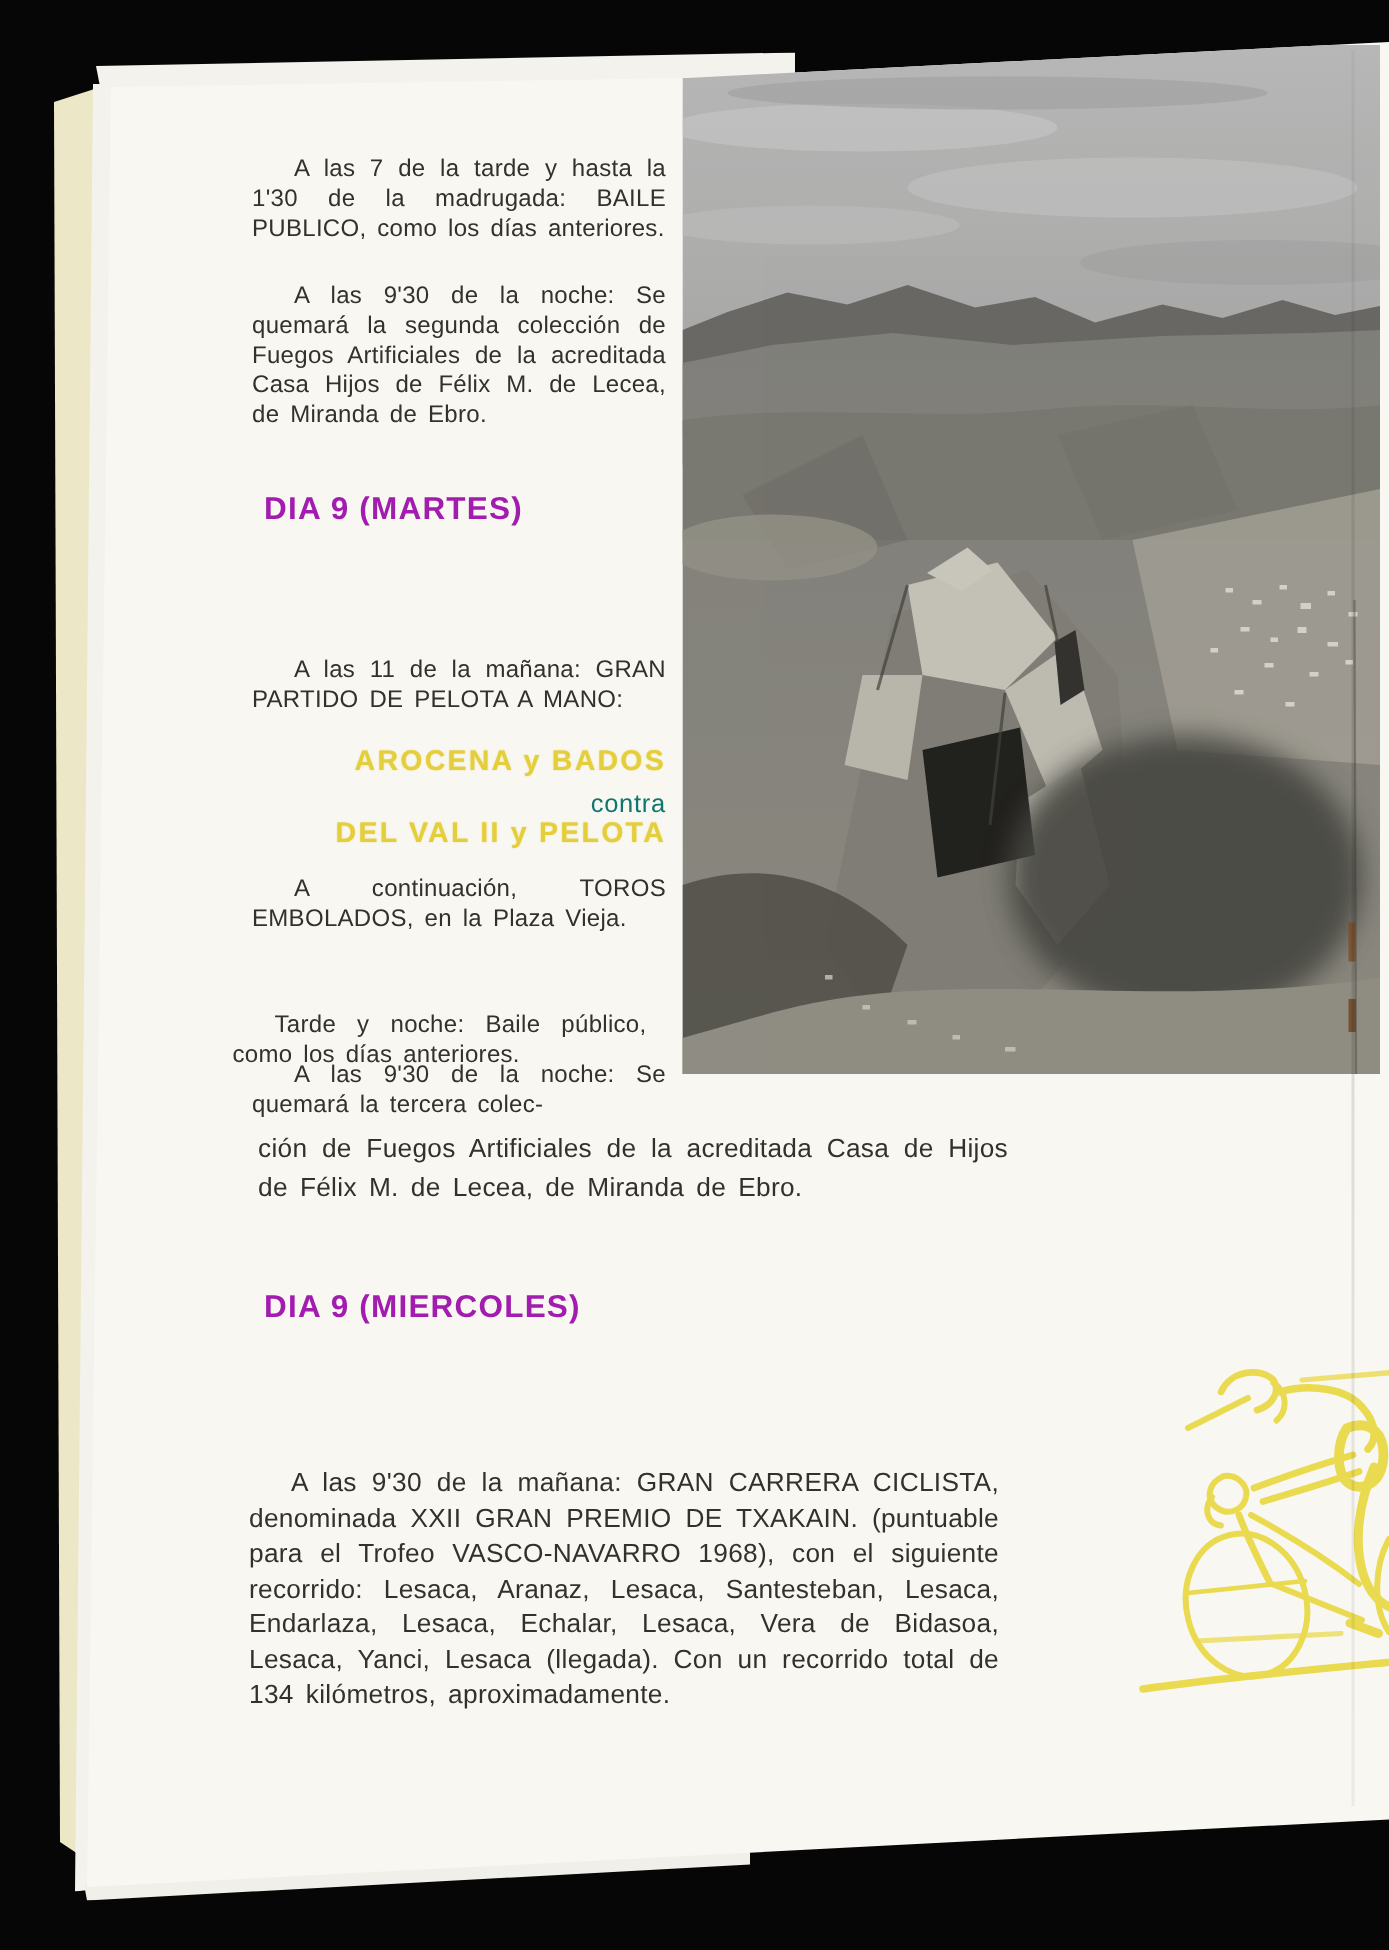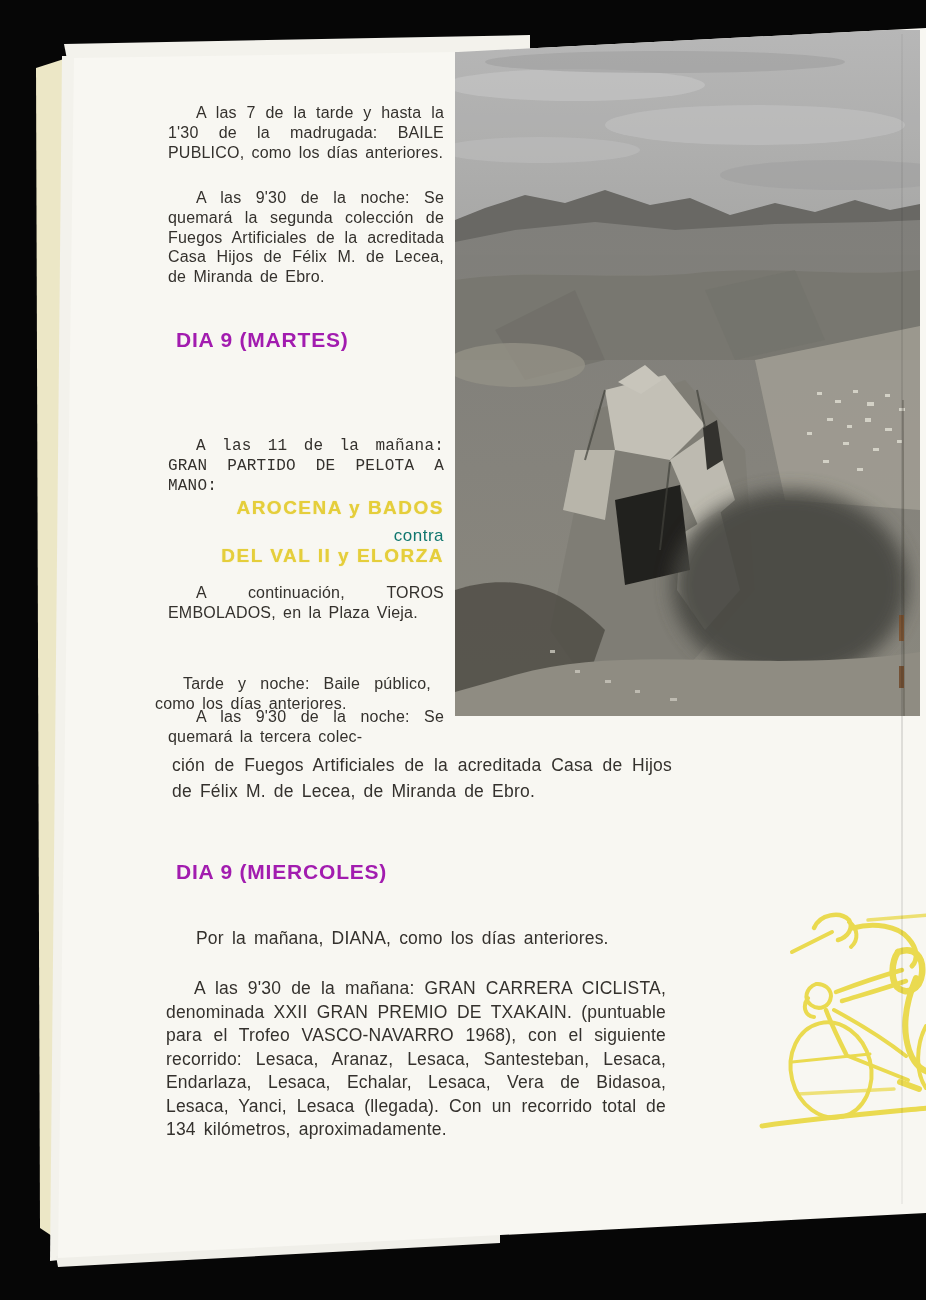--- a/index.html
+++ b/index.html
@@ -36,33 +36,32 @@
   <div class="sheet sheet-top"></div>
   <div class="sheet sheet-left"></div>
   <div class="sheet sheet-bottom"></div>
 
   <div class="page">
 
     <p class="tb col ind" style="left:168px;top:103px;">A las 7 de la tarde y hasta la 1'30 de la madrugada: BAILE PUBLICO, como los días anteriores.</p>
     <p class="tb col ind" style="left:168px;top:188px;">A las 9'30 de la noche: Se quemará la segunda colección de Fuegos Artificiales de la acreditada Casa Hijos de Félix M. de Lecea, de Miranda de Ebro.</p>
 
     <h2 class="tb heading" style="left:176px;top:328px;">DIA 9 (MARTES)</h2>
-    <p class="tb col ind" style="left:168px;top:437px;font-family:Liberation Mono, monospace;">A las 11 de la mañana: GRAN PARTIDO DE PELOTA A MANO:</p>
+    <p class="tb col ind" style="left:168px;top:437px;">A las 11 de la mañana: GRAN PARTIDO DE PELOTA A MANO:</p>
 
     <p class="tb match yellow" style="left:168px;top:497px;">AROCENA y BADOS</p>
     <p class="tb match contra" style="left:168px;top:526px;">contra</p>
-    <p class="tb match yellow" style="left:168px;top:545px;">DEL VAL II y ELORZA</p>
+    <p class="tb match yellow" style="left:168px;top:545px;">DEL VAL II y PELOTA</p>
 
     <p class="tb col ind" style="left:168px;top:583px;">A continuación, TOROS EMBOLADOS, en la Plaza Vieja.</p>
     <p class="tb col ind" style="left:155px;top:646px;margin-top:28px;">Tarde y noche: Baile público, como los días anteriores.</p>
     <p class="tb col ind" style="left:168px;top:707px;">A las 9'30 de la noche: Se quemará la tercera colec-</p>
     <p class="tb wide" style="left:172px;top:752px;line-height:26px;">ción de Fuegos Artificiales de la acreditada Casa de Hijos de Félix M. de Lecea, de Miranda de Ebro.</p>
 
     <h2 class="tb heading" style="left:176px;top:860px;">DIA 9 (MIERCOLES)</h2>
-    <p class="tb wide ind" style="left:168px;top:926px;width:520px;text-align:left;">Por la mañana, DIANA, como los días anteriores.</p>
     <p class="tb wide ind" style="left:166px;top:977px;line-height:23.5px;">A las 9'30 de la mañana: GRAN CARRERA CICLISTA, denominada XXII GRAN PREMIO DE TXAKAIN. (puntuable para el Trofeo VASCO-NAVARRO 1968), con el siguiente recorrido: Lesaca, Aranaz, Lesaca, Santesteban, Lesaca, Endarlaza, Lesaca, Echalar, Lesaca, Vera de Bidasoa, Lesaca, Yanci, Lesaca (llegada). Con un recorrido total de 134 kilómetros, aproximadamente.</p>
 
     <div class="photo">
       <svg viewBox="0 0 465 686" preserveAspectRatio="none">
         <defs>
           <linearGradient id="sky" x1="0" y1="0" x2="0" y2="1">
             <stop offset="0" stop-color="#cccccc"></stop>
               <stop offset="1" stop-color="#b7b7b5"></stop>
           </linearGradient>
           <linearGradient id="slope" x1="0" y1="0" x2="0" y2="1">

